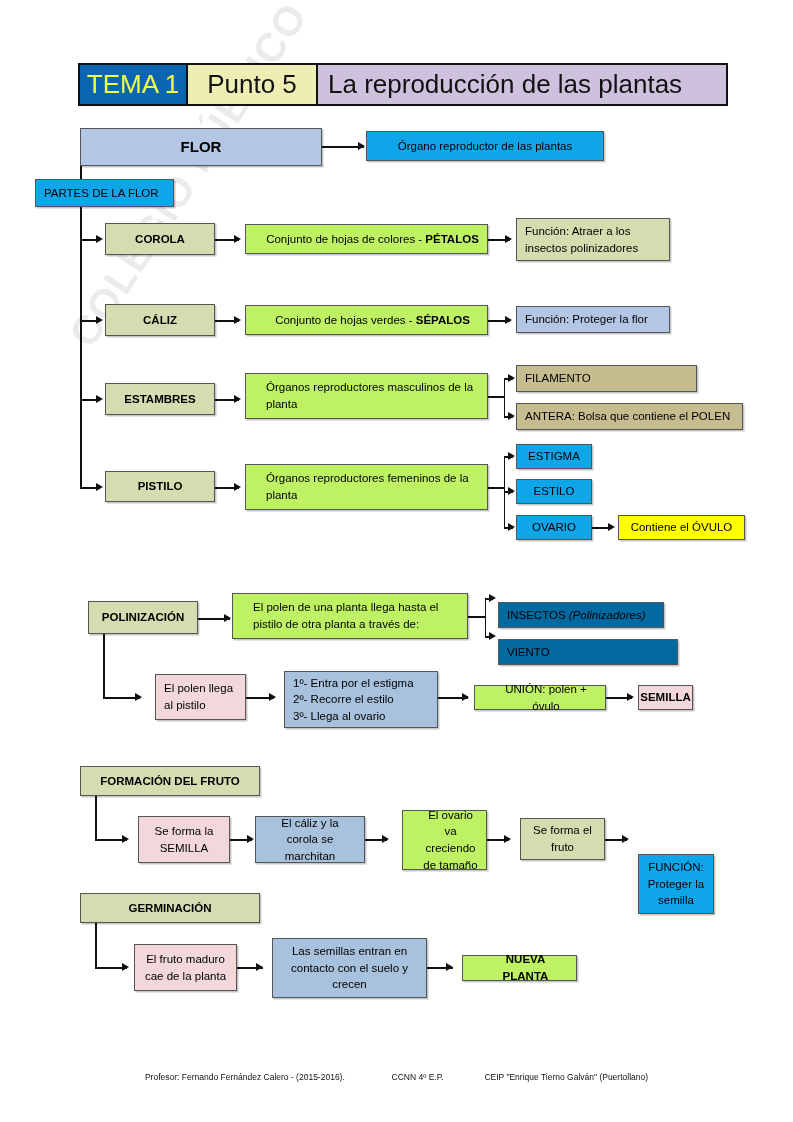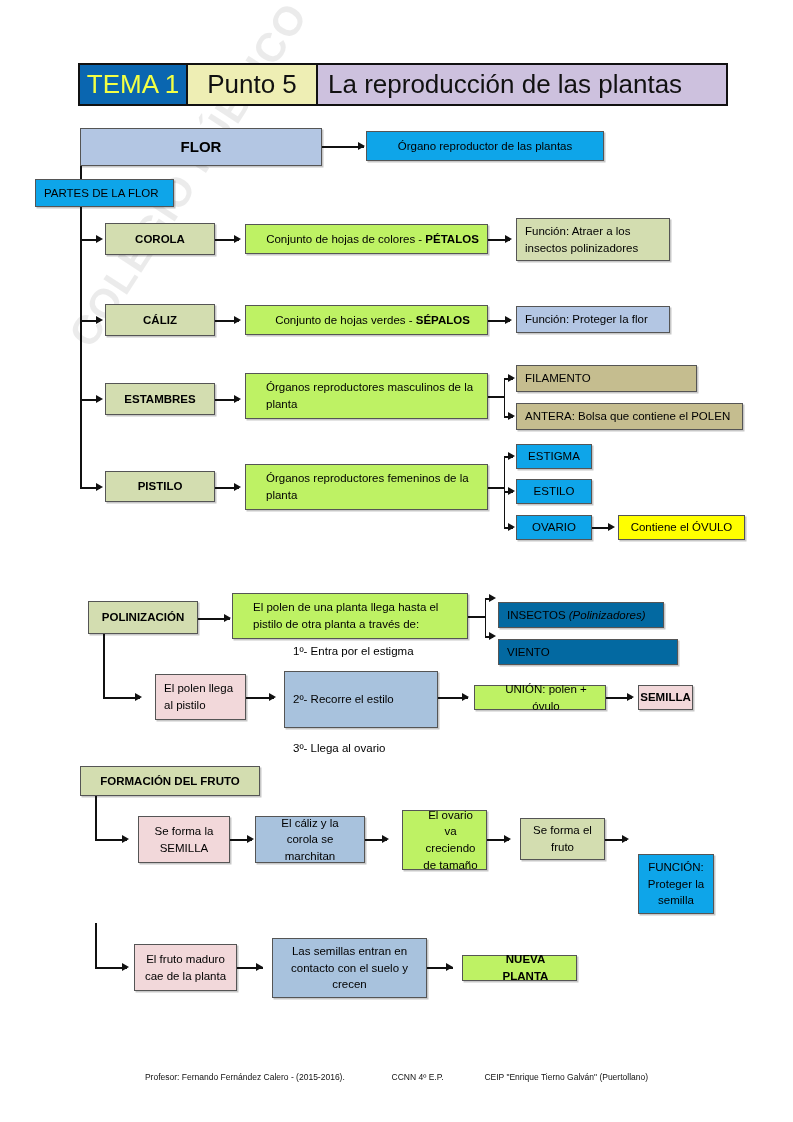--- a/index.html
+++ b/index.html
@@ -104,21 +104,21 @@
 
   
   .c-blue   { background: #b3c6e3; }
   .c-peach  { background: #0ea5e9; }
   .c-green  { background: #d3ddb0; }
   .c-purple { background: #bef264; padding-left: 20px; }
   .c-olive  { background: #c5bd8f; }
   .c-cyan   { background: #0369a1; margin-top: 17px; }
   .c-yellow { background: #ffff00; }
   .c-pink   { background: #f2d8da; }
-  .c-steel  { background: #a8c2dd; gap: 32px; }
+  .c-steel  { background: #a8c2dd; }
 
   
   .ln {
     position: absolute;
     background: #111111;
   }
   .lnh { height: 1.6px; }
   .lnv { width: 1.6px; }
   .arrow {
     position: absolute;
@@ -368,20 +368,23 @@
     <span>Se forma el fruto</span>
   </div>
 
   <div class="ln lnh" style="left:605px; top:839px; width:22px;"></div>
   <div class="arrow" style="left:622px; top:834.5px;"></div>
 
   <div class="node c-peach center" style="left:638px; top:810px; width:76px; height:60px;margin-top:44px;">
     <span>FUNCIÓN: Proteger la semilla</span>
   </div>
 
+  <div class="node c-green center bold" style="left:80px; top:893px; width:180px; height:30px;">
+    <span>GERMINACIÓN</span>
+  </div>
 
   <div class="ln lnv" style="left:95px; top:923px; height:45px;"></div>
   <div class="ln lnh" style="left:95px; top:967px; width:32px;"></div>
   <div class="arrow" style="left:122px; top:962.5px;"></div>
 
   <div class="node c-pink center" style="left:134px; top:944px; width:103px; height:47px;">
     <span>El fruto maduro cae de la planta</span>
   </div>
 
   <div class="ln lnh" style="left:237px; top:967px; width:26px;"></div>

